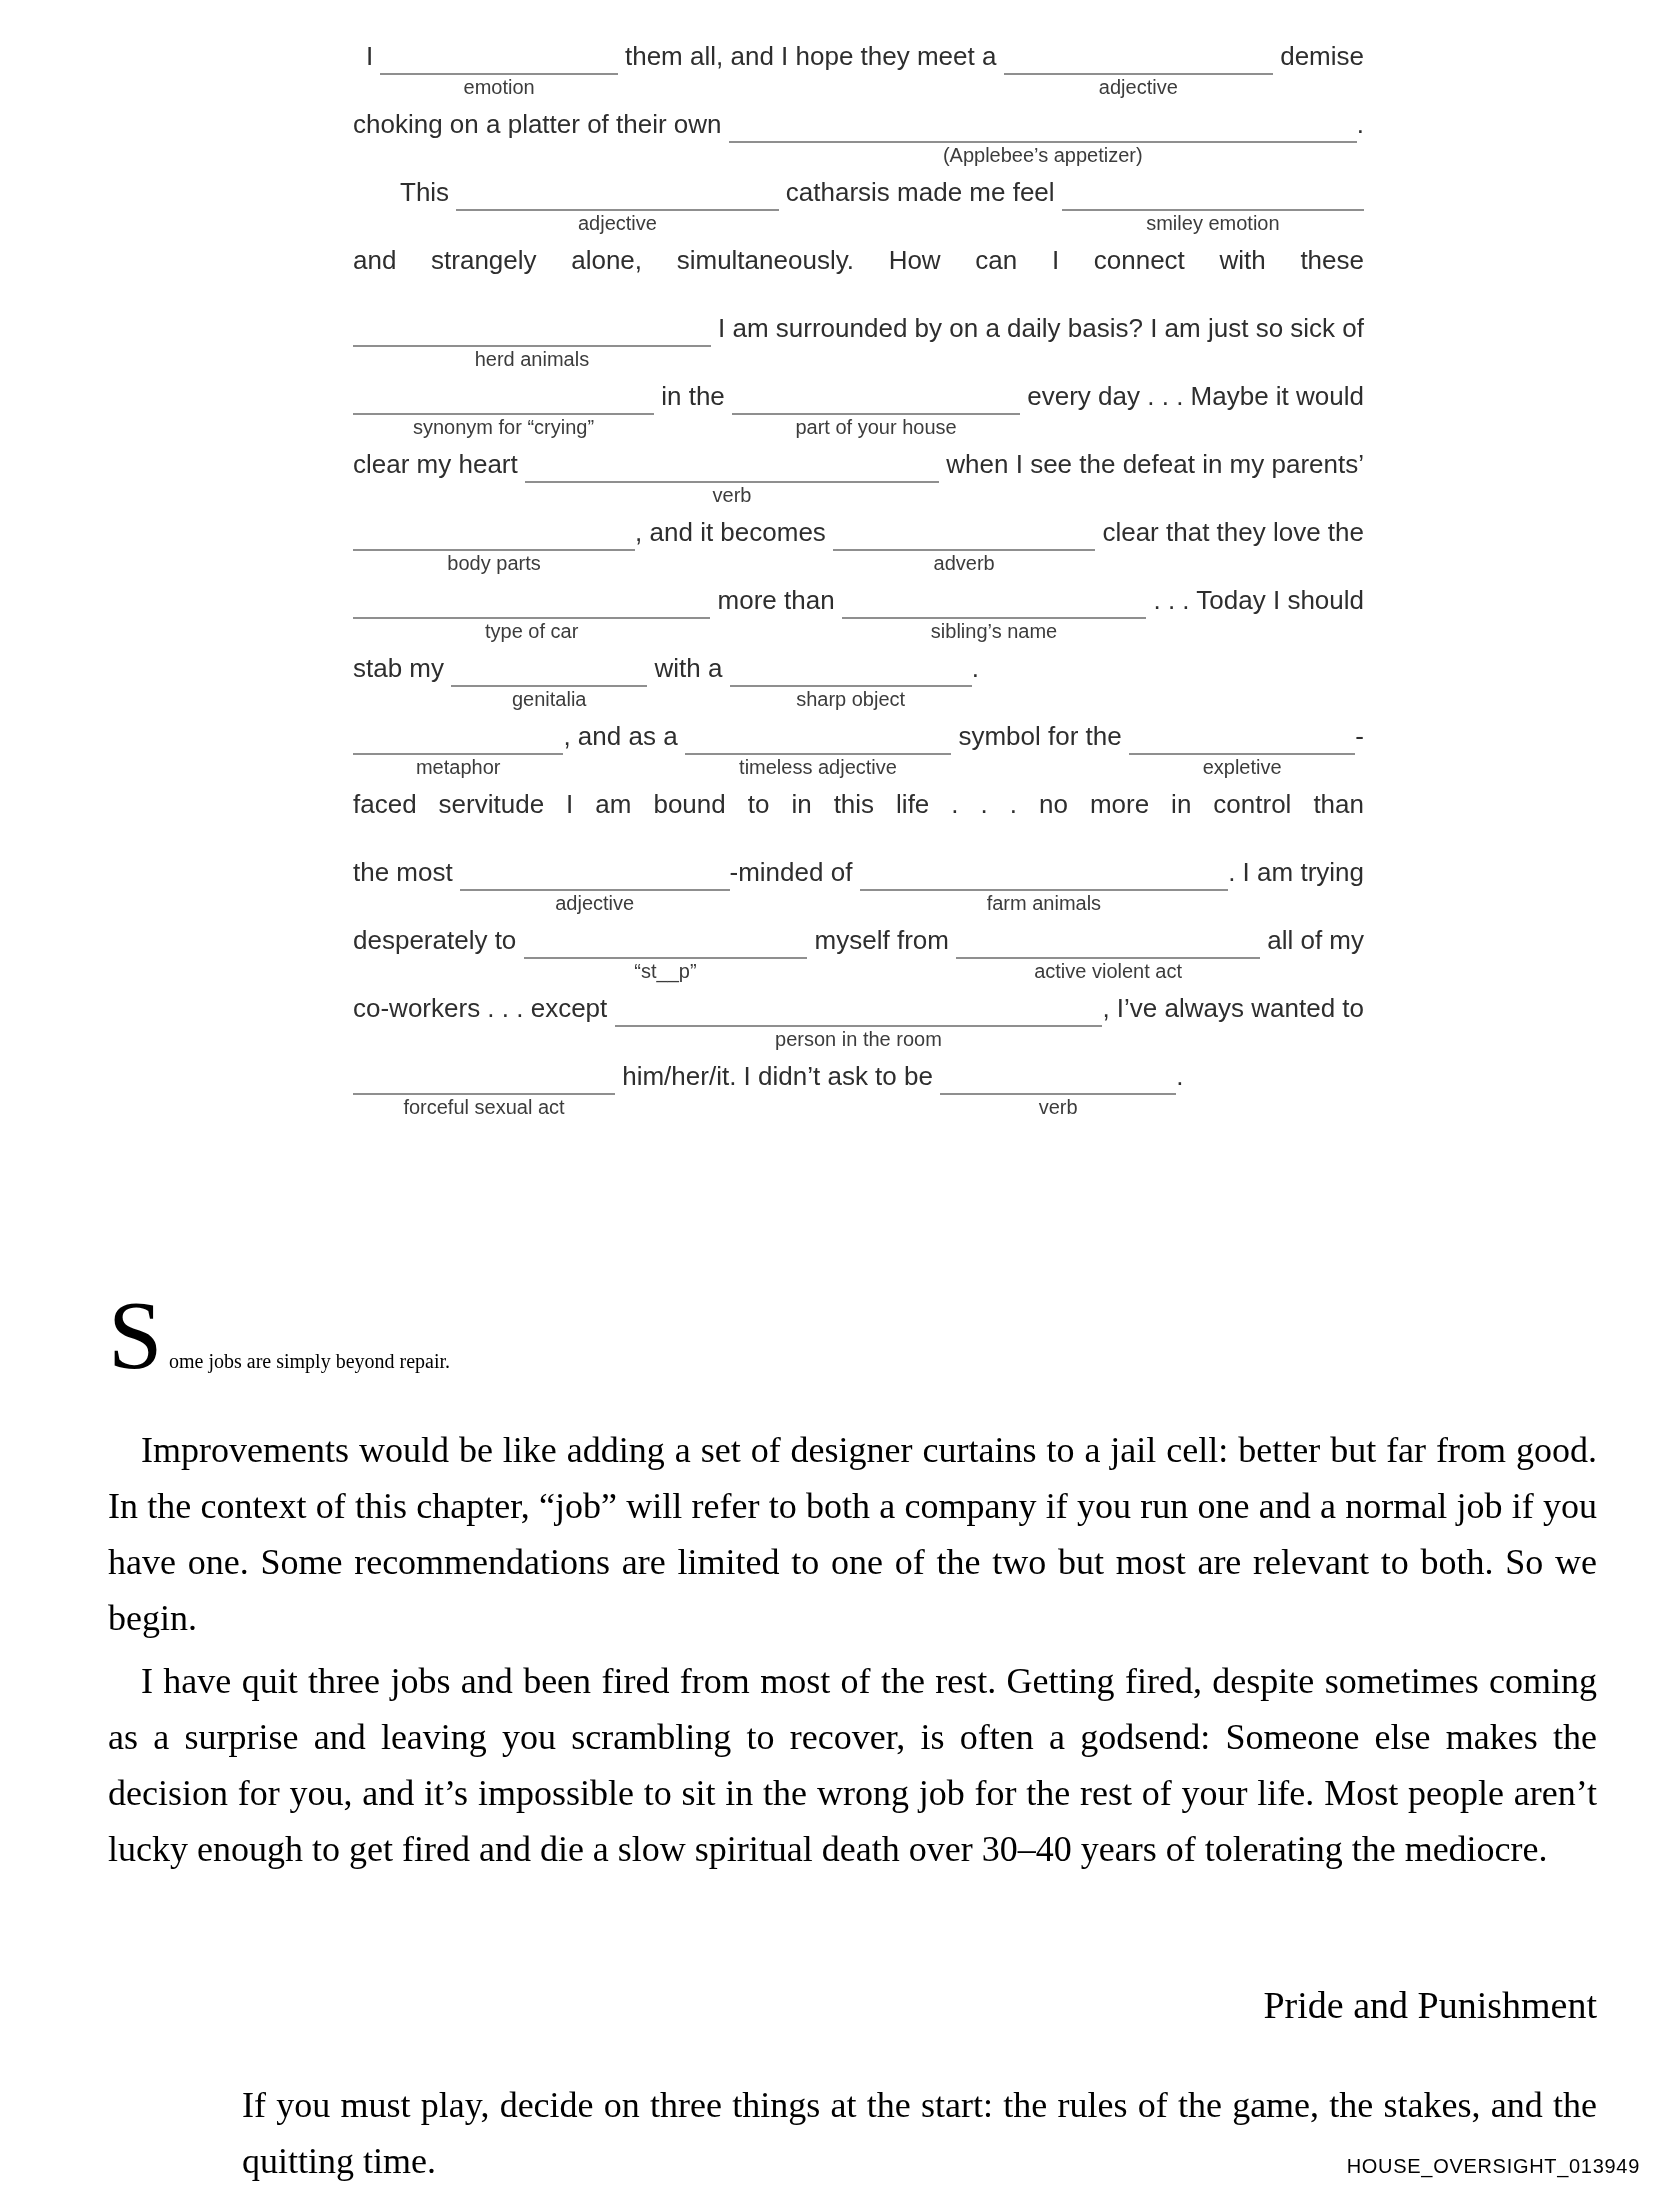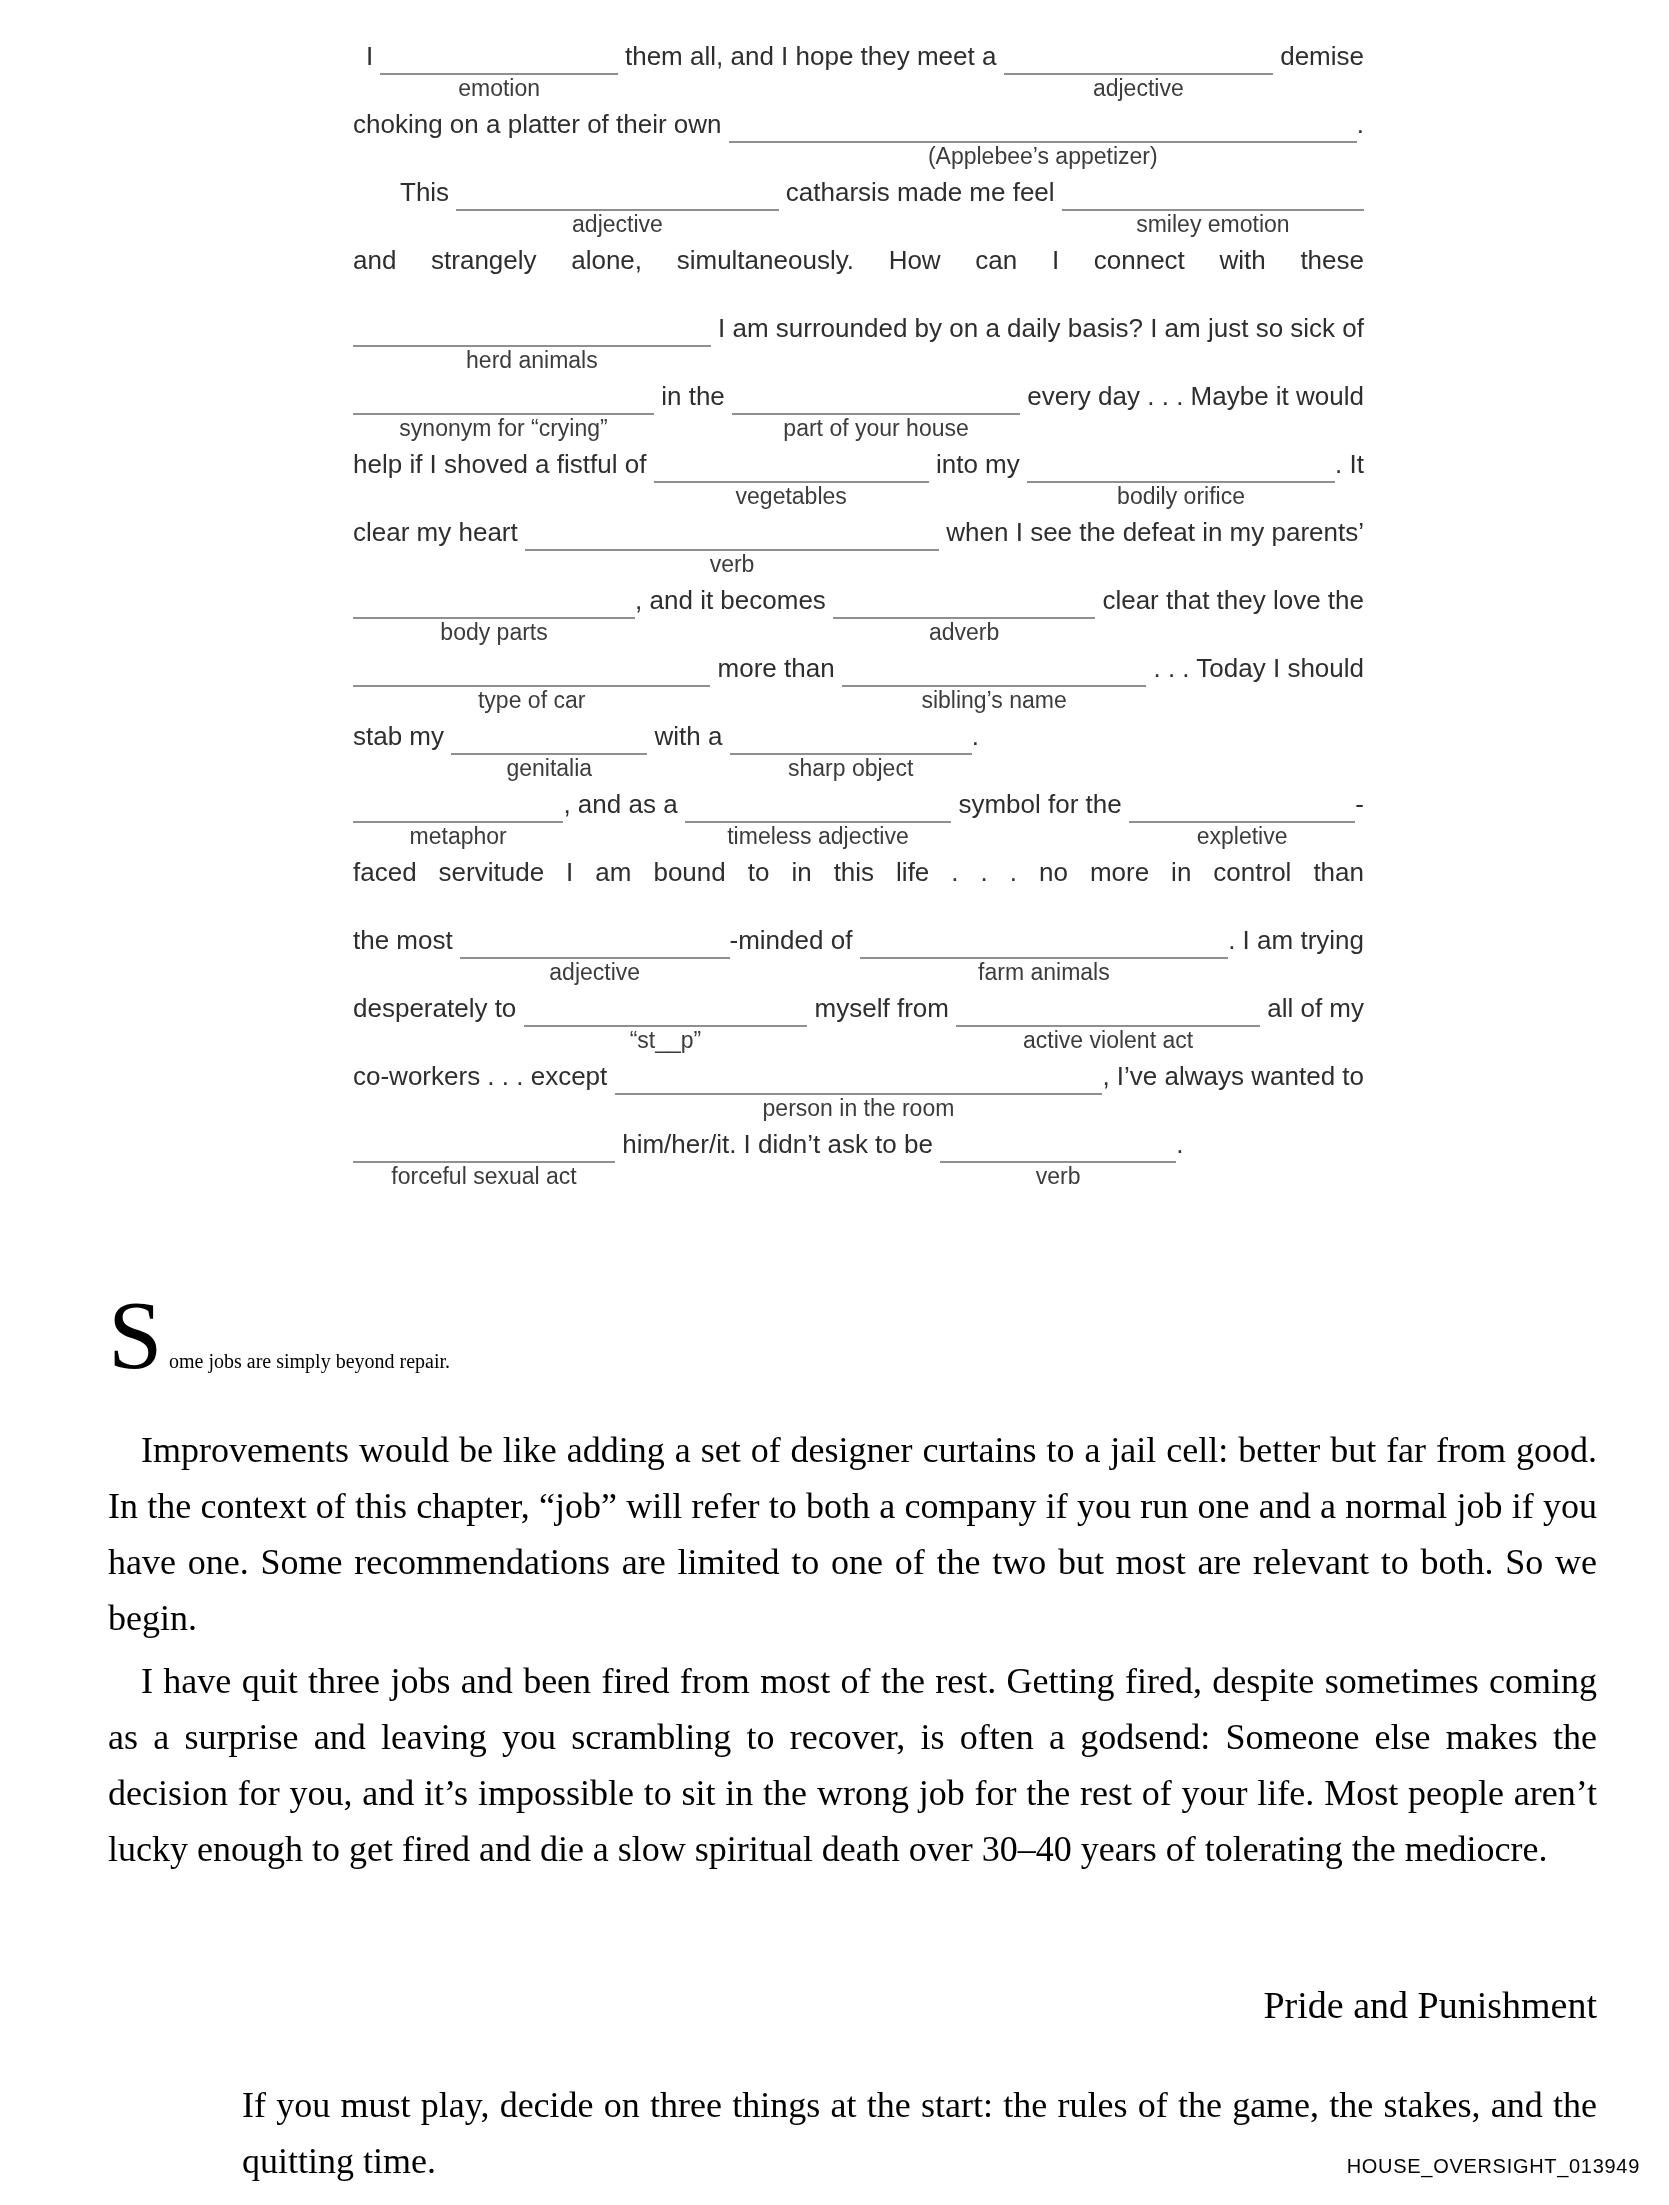--- a/index.html
+++ b/index.html
@@ -18,21 +18,21 @@
   .ml-line.block {
     display:block; line-height:37px;
     text-align:justify; text-align-last:justify;
   }
   .ml-text { white-space:pre; line-height:37px; }
   .ml-blank { position:relative; border-bottom:2px solid #8f8f8f; flex:0 1 auto; }
   .ml-blank.grow { flex:1 1 auto; }
   .ml-spacer { flex:1 1 auto; }
   .ml-label {
     position:absolute; top:100%; left:50%; transform:translateX(-50%);
-    margin-top:2.6px; font-size:23px; line-height:1.1; color:#3c3c3c; white-space:nowrap;
+    margin-top:2.6px; font-size:20px; line-height:1.1; color:#3c3c3c; white-space:nowrap;
   }
 
   
   .bodytext { position:absolute; left:108px; top:1286px; width:1489px; }
   .drop-para { display:flex; align-items:baseline; height:98px; margin-bottom:38px; }
   .dropcap { font-size:98px; line-height:98px; margin-right:6.5px; }
   .drop-rest { font-size:20px; line-height:39px; }
   .para { font-size:36px; line-height:56px; text-align:justify; margin-top:6.5px; }
   .para.indent { text-indent:33px; }
   .heading { font-size:38px; line-height:46px; font-weight:normal; text-align:right; margin-top:105px; }
@@ -87,31 +87,20 @@
       </div>
       <div class="ml-line">
         <span class="ml-blank grow" style="width: 229px;">
           <span class="ml-label">synonym for “crying”</span>
         </span>
         <span class="ml-text"> in the </span>
         <span class="ml-blank grow" style="width: 216px;">
           <span class="ml-label">part of your house</span>
         </span>
         <span class="ml-text"> every day . . . Maybe it would</span>
-      </div>
-      <div class="ml-line">
-        <span class="ml-text">help if I shoved a fistful of </span>
-        <span class="ml-blank grow" style="width: 196px;">
-          <span class="ml-label">vegetables</span>
-        </span>
-        <span class="ml-text"> into my </span>
-        <span class="ml-blank grow" style="width: 229px;">
-          <span class="ml-label">bodily orifice</span>
-        </span>
-        <span class="ml-text">. It</span>
       </div>
       <div class="ml-line">
         <span class="ml-text">clear my heart </span>
         <span class="ml-blank grow" style="width: 196px;">
           <span class="ml-label">verb</span>
         </span>
         <span class="ml-text"> when I see the defeat in my parents’</span>
       </div>
       <div class="ml-line">
         <span class="ml-blank grow" style="width: 216px;">

